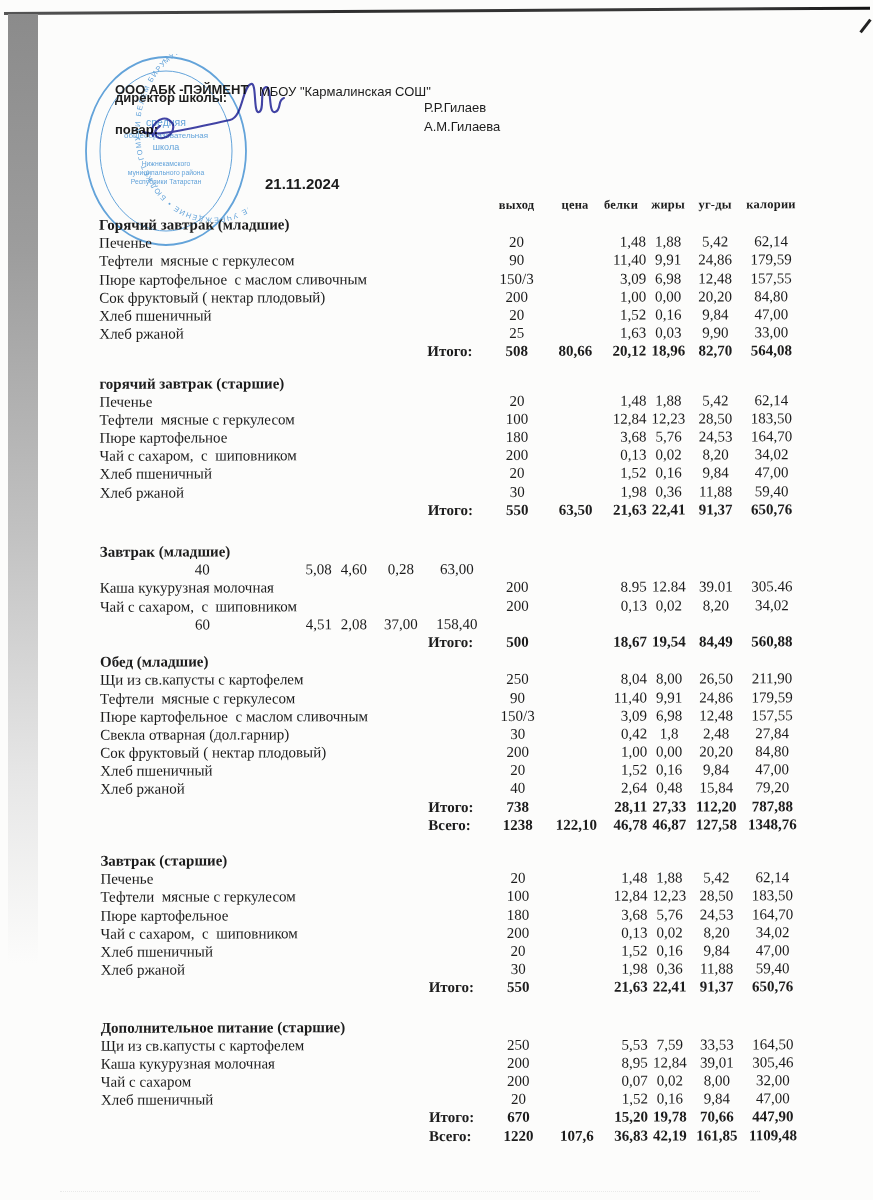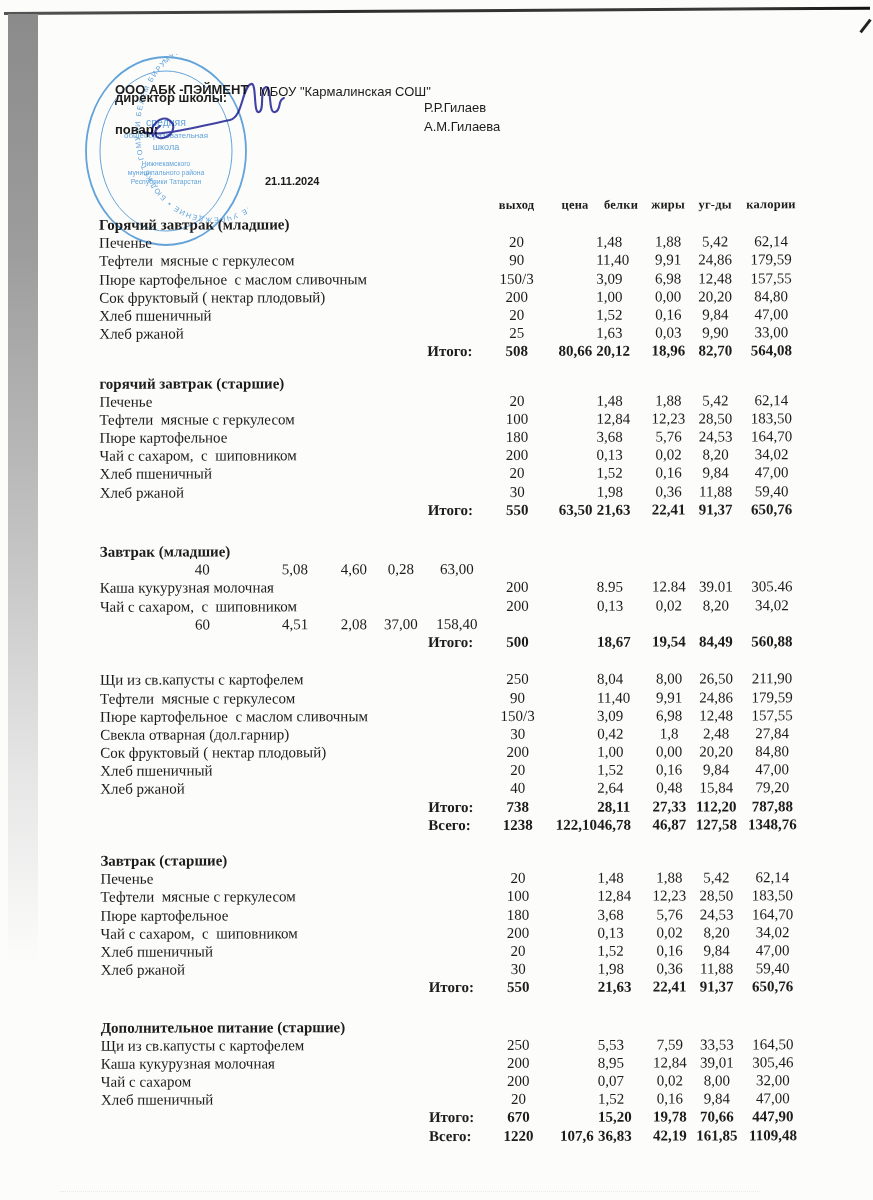--- a/index.html
+++ b/index.html
@@ -42,39 +42,39 @@
   .signature path{stroke:#2d2f9e;stroke-width:2.1;fill:none;stroke-linecap:round;}
   
   .hdr{position:absolute;font-family:"Liberation Sans",sans-serif;font-size:13px;white-space:pre;}
   .hdr.b{font-weight:bold;}
   .hdr-org{left:115px;top:82px;}
   .hdr-director{left:115px;top:90px;}
   .hdr-cook{left:115px;top:122px;}
   .hdr-school{left:259px;top:84px;}
   .hdr-name1{left:424px;top:100px;}
   .hdr-name2{left:424px;top:119px;}
-  .hdr-date{left:265px;top:175px;font-weight:bold;font-size:11px;}
+  .hdr-date{left:265px;top:175px;font-weight:bold;font-size:15px;}
   
   .menu-table{position:absolute;left:100px;top:196px;width:708px;transform:rotate(-0.12deg);}
   .thead{display:flex;padding-left:380px;height:18px;align-items:center;
          font-weight:bold;font-size:12.5px;letter-spacing:.2px;}
   .thead span{display:inline-block;text-align:center;}
   .thead span:nth-of-type(1){width:75px;}
   .thead span:nth-of-type(2){width:42px;}
   .thead span:nth-of-type(3){width:50px;}
   .thead span:nth-of-type(4){width:44px;}
   .thead span:nth-of-type(5){width:50px;}
   .thead span:nth-of-type(6){width:62px;}
   .row{display:flex;height:18.2px;align-items:center;font-size:15px;line-height:18.2px;}
   .c{display:inline-block;}
   .c.name{width:315px;white-space:pre;overflow:visible;}
   .c.lbl{width:65px;padding-left:13px;box-sizing:border-box;font-weight:bold;}
   .c.out{width:75px;text-align:center;}
   .c.price{width:42px;text-align:center;}
-  .c.protein{width:50px;text-align:left;}
+  .c.protein{width:50px;text-align:right;}
   .c.fat{width:44px;text-align:center;}
   .c.carb{width:50px;text-align:center;}
   .c.kcal{width:62px;text-align:center;}
   .row.section .name{font-weight:bold;}
   .row.section{margin-top:1px;}
   .row.total,.row.grand{font-weight:bold;}
   .row.gap-1{height:12px;}
   .row.gap-2{height:22px;}
   .row.gap-3{height:16px;}
   .row.gap-4{height:20px;}
@@ -383,20 +383,21 @@
         <span class="c lbl">Итого:</span>
         <span class="c out">500</span>
         <span class="c price"></span>
         <span class="c protein">18,67</span>
         <span class="c fat">19,54</span>
         <span class="c carb">84,49</span>
         <span class="c kcal">560,88</span>
       </div>
 
       <div class="row section">
+        <span class="c name">Обед (младшие)</span>
         <span class="c lbl"></span>
         <span class="c out"></span>
         <span class="c price"></span>
         <span class="c protein"></span>
         <span class="c fat"></span>
         <span class="c carb"></span>
         <span class="c kcal"></span>
       </div>
 
       <div class="row item">

